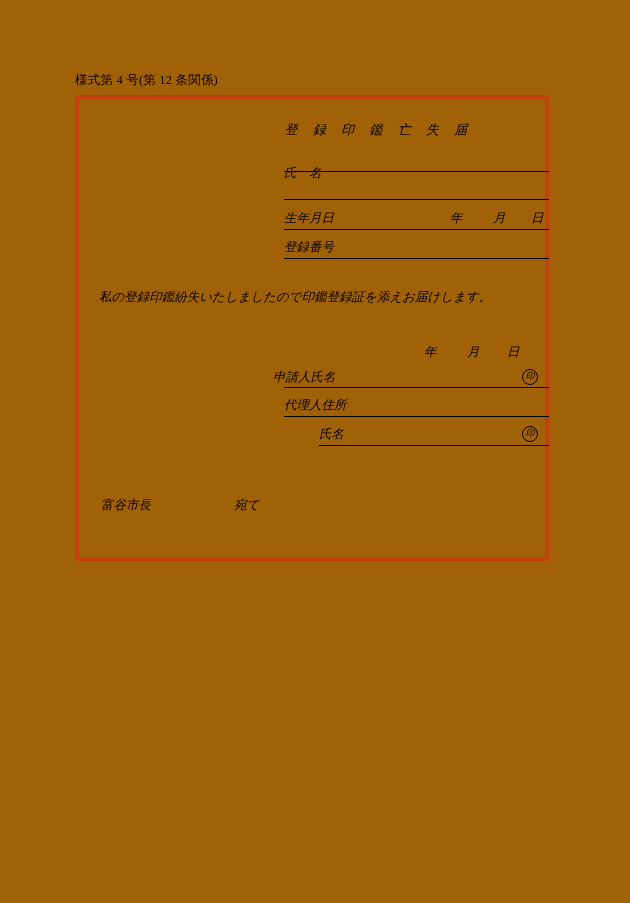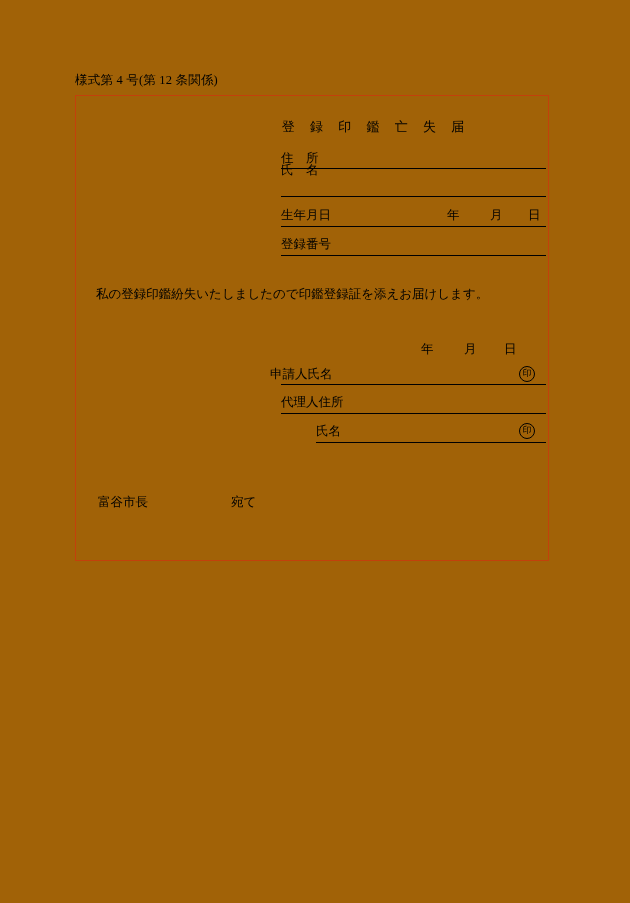--- a/index.html
+++ b/index.html
@@ -29,22 +29,23 @@
     font-size: 12.5px;
     letter-spacing: 0.2px;
     white-space: nowrap;
   }
   .box {
     position: absolute;
     left: 75px;
     top: 95px;
     width: 474px;
     height: 466px;
-    border: 1px solid #c2410c;
+    border: 4px solid #c2410c;
     box-sizing: border-box;
+    font-style: italic;
   }
   .title {
     position: absolute;
     left: 160px;
     top: 22px;
     width: 280px;
     text-align: center;
     font-size: 13px;
     letter-spacing: 6px;
     white-space: nowrap;
@@ -105,23 +106,20 @@
 <body>
 
 <div class="page">
 
   <div class="form-no">様式第 4 号(第 12 条関係)</div>
 
   <div class="box">
 
     <div class="title">登 録 印 鑑 亡 失 届</div>
 
-    <div class="row" style="left:205px; top:54px; width:265px;">
-      <span class="lbl">住　所</span>
-    </div>
     <div class="rule" style="left:205px; top:72px; width:265px;"></div>
 
     <div class="row" style="left:205px; top:66px; width:265px;">
       <span class="lbl">氏　名</span>
     </div>
     <div class="rule" style="left:205px; top:100px; width:265px;"></div>
 
     <div class="row" style="left:205px; top:111px; width:265px;">
       <span class="lbl">生年月日</span>
     </div>

